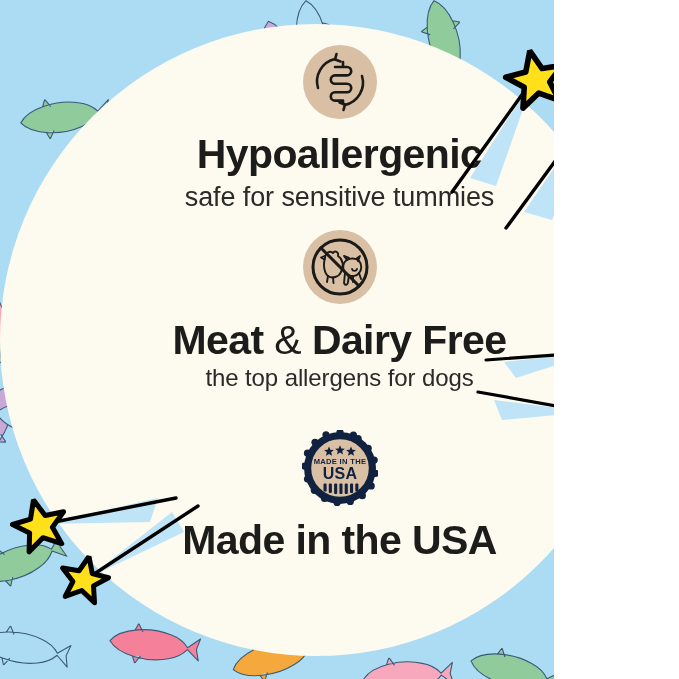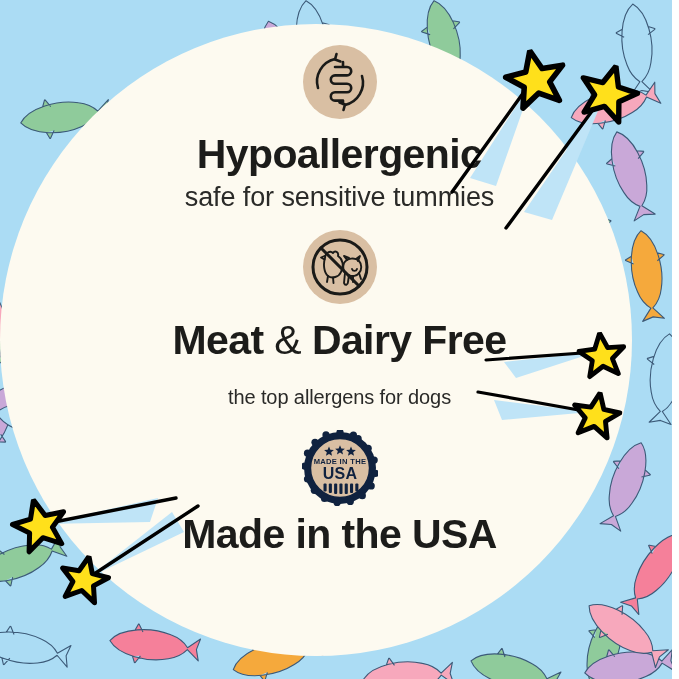--- a/index.html
+++ b/index.html
@@ -2,21 +2,21 @@
 <html><head>
 <meta charset="utf-8">
 <style>
   html, body {
     margin: 0;
     padding: 0;
     background: #ffffff;
   }
   #stage {
     position: relative;
-    width: 672px;
+    width: 554px;
     height: 679px;
     overflow: hidden;
     font-family: "Liberation Sans", sans-serif;
     background: #ec4899;
   }
   #bg-svg, #fg-svg {
     position: absolute;
     top: 0; left: 0;
     width: 679px;
     height: 679px;
@@ -56,24 +56,24 @@
   }
   .amp {
     font-weight: 400;
   }
   #f1 { top: 44px; }
   #f1 .feature-heading { font-size: 41px; margin-top: 13px; }
   #f1 .feature-sub { font-size: 27px; margin-top: 7px; }
 
   #f2 { top: 229px; }
   #f2 .feature-heading { font-size: 41px; margin-top: 14px; }
-  #f2 .feature-sub { font-size: 20px; margin-top: 24px; }
+  #f2 .feature-sub { font-size: 24px; margin-top: 3px; }
 
   #f3 { top: 430px; }
-  #f3 .feature-heading { font-size: 41px; margin-top: 7px; }
+  #f3 .feature-heading { font-size: 41px; margin-top: 13px; }
   #f3 .feature-sub { font-size: 27px; margin-top: 6px; }
 </style>
 </head>
 <body>
 
 <div id="stage">
 
   <svg id="bg-svg" viewBox="0 0 679 679">
     <defs>
 

